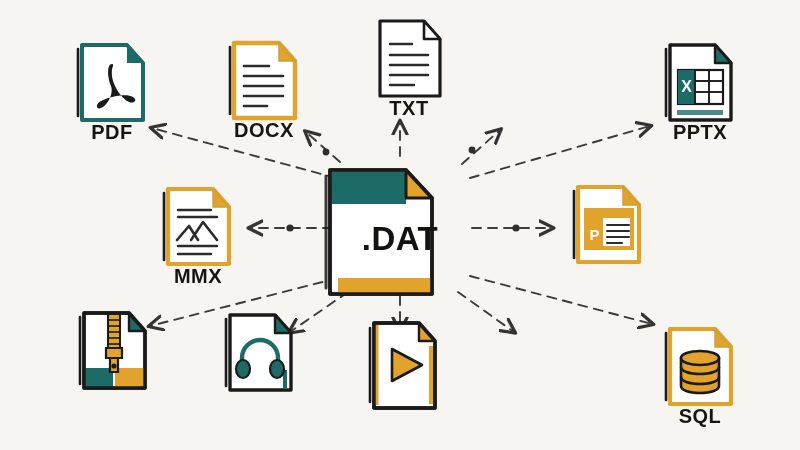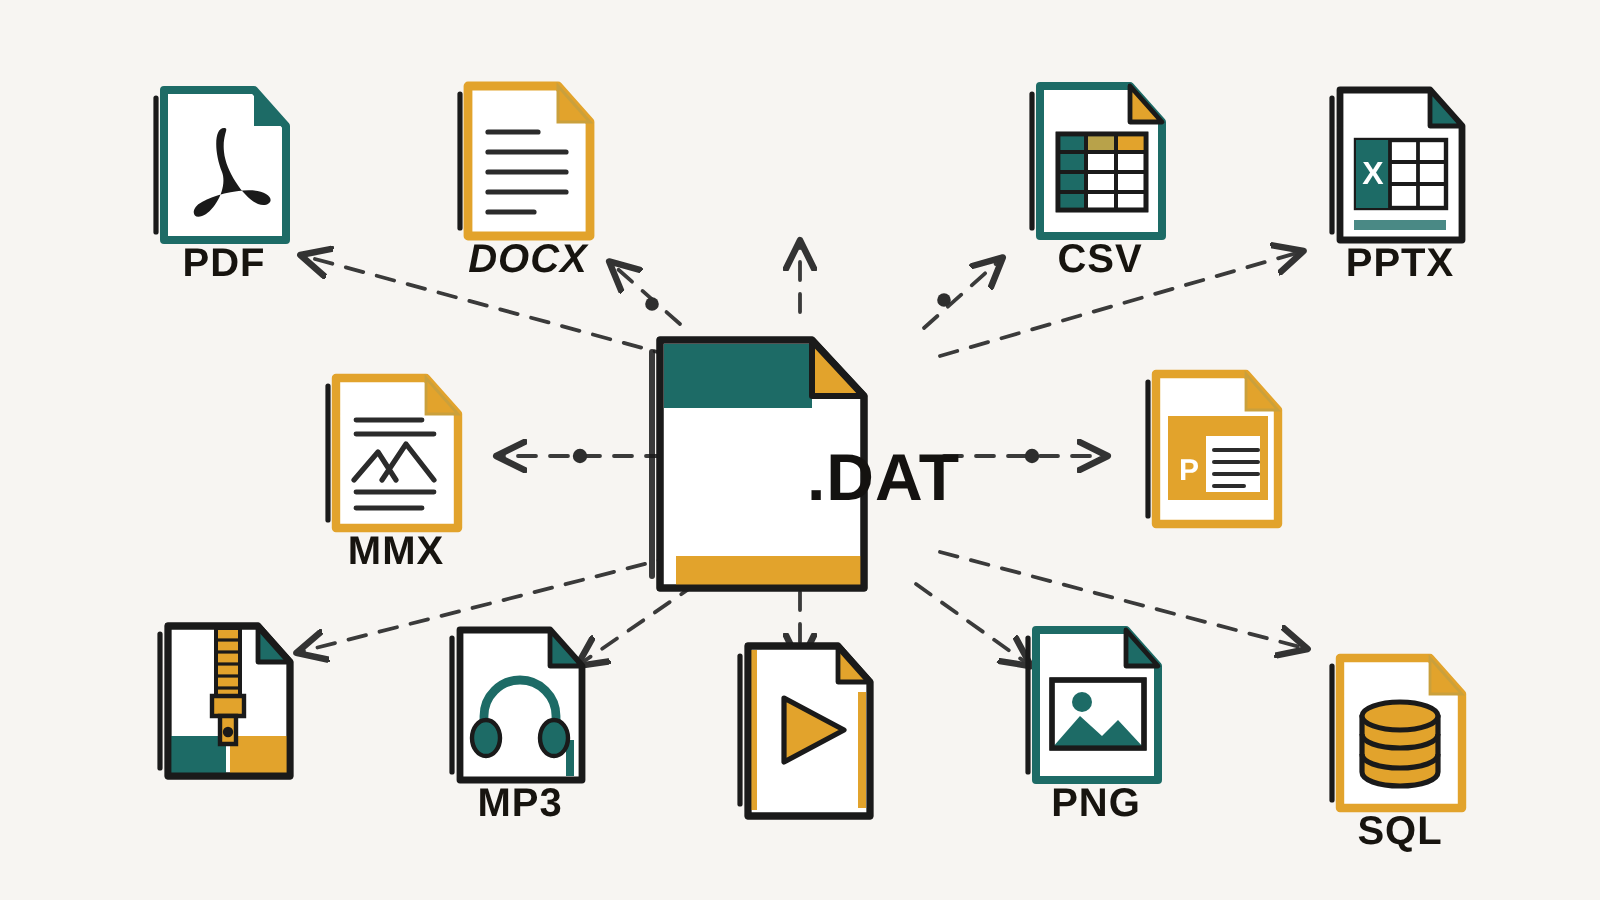--- a/index.html
+++ b/index.html
@@ -14,21 +14,21 @@
 
   .node{position:absolute;width:112px;text-align:center;}
   .node .glyphbox{position:relative;width:78px;height:86px;margin:0 auto;}
   .node .label{
     font-size:20px;font-weight:700;color:#17140f;
     letter-spacing:.5px;margin-top:-2px;line-height:1;
     font-family:"Liberation Sans", sans-serif;
   }
 
   
-  .center{position:absolute;width:160px;text-align:right;}
+  .center{position:absolute;width:160px;text-align:center;}
   .center .glyphbox{width:122px;height:140px;}
   .center-text{
     position:absolute;left:0;right:0;top:62px;
     font-size:33px;font-weight:700;color:#141210;
     letter-spacing:.5px;
   }
 </style>
 </head>
 <body>
 
@@ -81,63 +81,55 @@
       <svg viewBox="0 0 78 86" width="78" height="86">
         <path d="M9,82 L9,7 L54,7 L70,25 L70,82 Z" fill="#fff" stroke="#1d6b66" stroke-width="4" stroke-linejoin="round"></path>
         <path d="M54,7 L70,25 L54,25 Z" fill="#1d6b66"></path>
         <path d="M5,78 L5,11" stroke="#1a1a1a" stroke-width="2.6" stroke-linecap="round"></path>
         <path d="M39,26 c-5,0 -5,12 -1,22 c3,8 -4,20 -10,22 c-5,2 -6,-4 0,-7 c9,-5 26,-8 32,-4 c5,3 1,7 -4,5 c-7,-3 -16,-16 -17,-26 c-1,-9 3,-12 0,-12 z" fill="#1a1a1a"></path>
       </svg>
     </div>
     <div class="label">PDF</div>
   </div>
 
-  <div class="node" style="left:208px;top:36px;font-style:italic;">
+  <div class="node" style="left:208px;top:36px;">
     <div class="glyphbox">
       <svg viewBox="0 0 78 86" width="78" height="86">
         <path d="M9,82 L9,7 L54,7 L70,25 L70,82 Z" fill="#fff" stroke="#e2a32c" stroke-width="4.4" stroke-linejoin="round"></path>
         <path d="M54,7 L70,25 L54,25 Z" fill="#e2a32c" stroke="#caa03c" stroke-width="1.5"></path>
         <path d="M5,78 L5,11" stroke="#1a1a1a" stroke-width="2.6" stroke-linecap="round"></path>
         <g stroke="#2b2b2b" stroke-width="2.6" stroke-linecap="round">
           <path d="M19,30 H44"></path>
             <path d="M19,40 H58"></path>
             <path d="M19,50 H58"></path>
           <path d="M19,60 H58"></path>
             <path d="M19,70 H42"></path>
         </g>
       </svg>
     </div>
     <div class="label">DOCX</div>
   </div>
 
-
-  <div class="node" style="left:494px;top:36px;">
-    <div class="glyphbox">
-      <svg viewBox="0 0 78 86" width="78" height="86">
-        <path d="M9,82 L9,7 L54,7 L70,25 L70,82 Z" fill="#fff" stroke="#1d6b66" stroke-width="4" stroke-linejoin="round"></path>
-        <path d="M54,7 L70,25 L54,25 Z" fill="#e2a32c" stroke="#1a1a1a" stroke-width="2.4" stroke-linejoin="round"></path>
-        <path d="M5,78 L5,11" stroke="#1a1a1a" stroke-width="2.6" stroke-linecap="round"></path>
-        <g>
-          <rect x="18" y="31" width="44" height="38" fill="#fff" stroke="#1a1a1a" stroke-width="2.2"></rect>
-          <rect x="18" y="31" width="14" height="38" fill="#1d6b66"></rect>
-          <rect x="47" y="31" width="15" height="9" fill="#e2a32c"></rect>
-          <rect x="32" y="31" width="15" height="9" fill="#b8a24a"></rect>
-          <g stroke="#1a1a1a" stroke-width="2">
-            <path d="M32,31 V69"></path>
-              <path d="M47,31 V69"></path>
-            <path d="M18,40 H62"></path>
-              <path d="M18,50 H62"></path>
-              <path d="M18,60 H62"></path>
-          </g>
-          <rect x="18" y="31" width="44" height="38" fill="none" stroke="#1a1a1a" stroke-width="2.4"></rect>
-        </g>
-      </svg>
-    </div>
-    <div class="label">CSV</div>
-  </div>
+  <div class="node" style="left:353px;top:14px;">
+    <div class="glyphbox">
+      <svg viewBox="0 0 78 86" width="78" height="86">
+        <path d="M10,82 L10,7 L54,7 L70,25 L70,82 Z" fill="#fff" stroke="#1a1a1a" stroke-width="3.2" stroke-linejoin="round"></path>
+        <path d="M54,7 L70,25 L54,25 Z" fill="#fff" stroke="#1a1a1a" stroke-width="2.6" stroke-linejoin="round"></path>
+        <g stroke="#2b2b2b" stroke-width="2.5" stroke-linecap="round">
+          <path d="M20,30 H42"></path>
+            <path d="M20,41 H58"></path>
+            <path d="M20,51 H58"></path>
+          <path d="M20,61 H58"></path>
+            <path d="M20,71 H44"></path>
+        </g>
+      </svg>
+    </div>
+    <div class="label">TXT</div>
+  </div>
+
 
   <div class="node" style="left:644px;top:38px;">
     <div class="glyphbox">
       <svg viewBox="0 0 78 86" width="78" height="86">
         <path d="M9,82 L9,7 L54,7 L70,25 L70,82 Z" fill="#fff" stroke="#1a1a1a" stroke-width="3.4" stroke-linejoin="round"></path>
         <path d="M54,7 L70,25 L54,25 Z" fill="#1d6b66" stroke="#1a1a1a" stroke-width="2.4" stroke-linejoin="round"></path>
         <path d="M16,72 h46 v5 h-46 z" fill="#1d6b66" opacity=".8"></path>
         <path d="M5,78 L5,11" stroke="#1a1a1a" stroke-width="2.6" stroke-linecap="round"></path>
         <rect x="17" y="32" width="45" height="34" fill="#fff" stroke="#1a1a1a" stroke-width="2.2"></rect>
         <rect x="17" y="32" width="17" height="34" fill="#1d6b66"></rect>
@@ -222,52 +214,37 @@
       <svg viewBox="0 0 78 86" width="78" height="86">
         <path d="M9,82 L9,7 L54,7 L70,25 L70,82 Z" fill="#fff" stroke="#1a1a1a" stroke-width="3.4" stroke-linejoin="round"></path>
         <path d="M54,7 L70,25 L54,25 Z" fill="#1d6b66" stroke="#1a1a1a" stroke-width="2.4" stroke-linejoin="round"></path>
         <path d="M62,62 v18 h4 v-18 z" fill="#1d6b66"></path>
         <path d="M5,78 L5,11" stroke="#1a1a1a" stroke-width="2.6" stroke-linecap="round"></path>
         <path d="M21,58 v-8 a18,18 0 0 1 36,0 v8" fill="none" stroke="#1d6b66" stroke-width="4.4" stroke-linecap="round"></path>
         <ellipse cx="22" cy="61" rx="7" ry="9" fill="#1d6b66" stroke="#1a1a1a" stroke-width="2.2"></ellipse>
         <ellipse cx="56" cy="61" rx="7" ry="9" fill="#1d6b66" stroke="#1a1a1a" stroke-width="2.2"></ellipse>
       </svg>
     </div>
-    <div class="label">MP3</div>
   </div>
 
   <div class="node" style="left:348px;top:316px;">
     <div class="glyphbox" style="height:96px;">
       <svg viewBox="0 0 78 96" width="78" height="96">
         <path d="M9,92 L9,7 L54,7 L70,25 L70,92 Z" fill="#fff" stroke="#1a1a1a" stroke-width="3.4" stroke-linejoin="round"></path>
         <path d="M54,7 L70,25 L54,25 Z" fill="#e2a32c" stroke="#1a1a1a" stroke-width="2.4" stroke-linejoin="round"></path>
         <path d="M11,9 v80" stroke="#e2a32c" stroke-width="5"></path>
         <path d="M66,30 v58" stroke="#e2a32c" stroke-width="4"></path>
         <path d="M9,92 L9,7 L54,7 L70,25 L70,92 Z" fill="none" stroke="#1a1a1a" stroke-width="3.4" stroke-linejoin="round"></path>
         <path d="M5,86 L5,12" stroke="#1a1a1a" stroke-width="2.6" stroke-linecap="round"></path>
         <path d="M27,33 L57,49 L27,65 Z" fill="#e2a32c" stroke="#1a1a1a" stroke-width="2.6" stroke-linejoin="round"></path>
       </svg>
     </div>
     <div class="label" style="margin-top:-26px;">MP4</div>
   </div>
 
-  <div class="node" style="left:492px;top:308px;">
-    <div class="glyphbox">
-      <svg viewBox="0 0 78 86" width="78" height="86">
-        <path d="M9,82 L9,7 L54,7 L70,25 L70,82 Z" fill="#fff" stroke="#1d6b66" stroke-width="4" stroke-linejoin="round"></path>
-        <path d="M54,7 L70,25 L54,25 Z" fill="#1d6b66" stroke="#1a1a1a" stroke-width="2.4" stroke-linejoin="round"></path>
-        <path d="M5,78 L5,11" stroke="#1a1a1a" stroke-width="2.6" stroke-linecap="round"></path>
-        <rect x="17" y="32" width="46" height="34" fill="#fff" stroke="#1a1a1a" stroke-width="2.6"></rect>
-        <circle cx="32" cy="43" r="5" fill="#1d6b66"></circle>
-        <path d="M17,66 L31,50 L42,60 L50,52 L63,66 Z" fill="#1d6b66"></path>
-        <rect x="17" y="32" width="46" height="34" fill="none" stroke="#1a1a1a" stroke-width="2.6"></rect>
-      </svg>
-    </div>
-    <div class="label">PNG</div>
-  </div>
 
   <div class="node" style="left:644px;top:322px;">
     <div class="glyphbox">
       <svg viewBox="0 0 78 86" width="78" height="86">
         <path d="M9,82 L9,7 L54,7 L70,25 L70,82 Z" fill="#fff" stroke="#e2a32c" stroke-width="4.2" stroke-linejoin="round"></path>
         <path d="M54,7 L70,25 L54,25 Z" fill="#e2a32c" stroke="#caa03c" stroke-width="1.4"></path>
         <path d="M5,78 L5,11" stroke="#1a1a1a" stroke-width="2.6" stroke-linecap="round"></path>
         <g stroke="#1a1a1a" stroke-width="2.6" fill="#e2a32c" stroke-linejoin="round">
           <path d="M20,36 v28 c0,4 8,7 19,7 c11,0 19,-3 19,-7 v-28 z"></path>
           <ellipse cx="39" cy="36" rx="19" ry="7"></ellipse>

